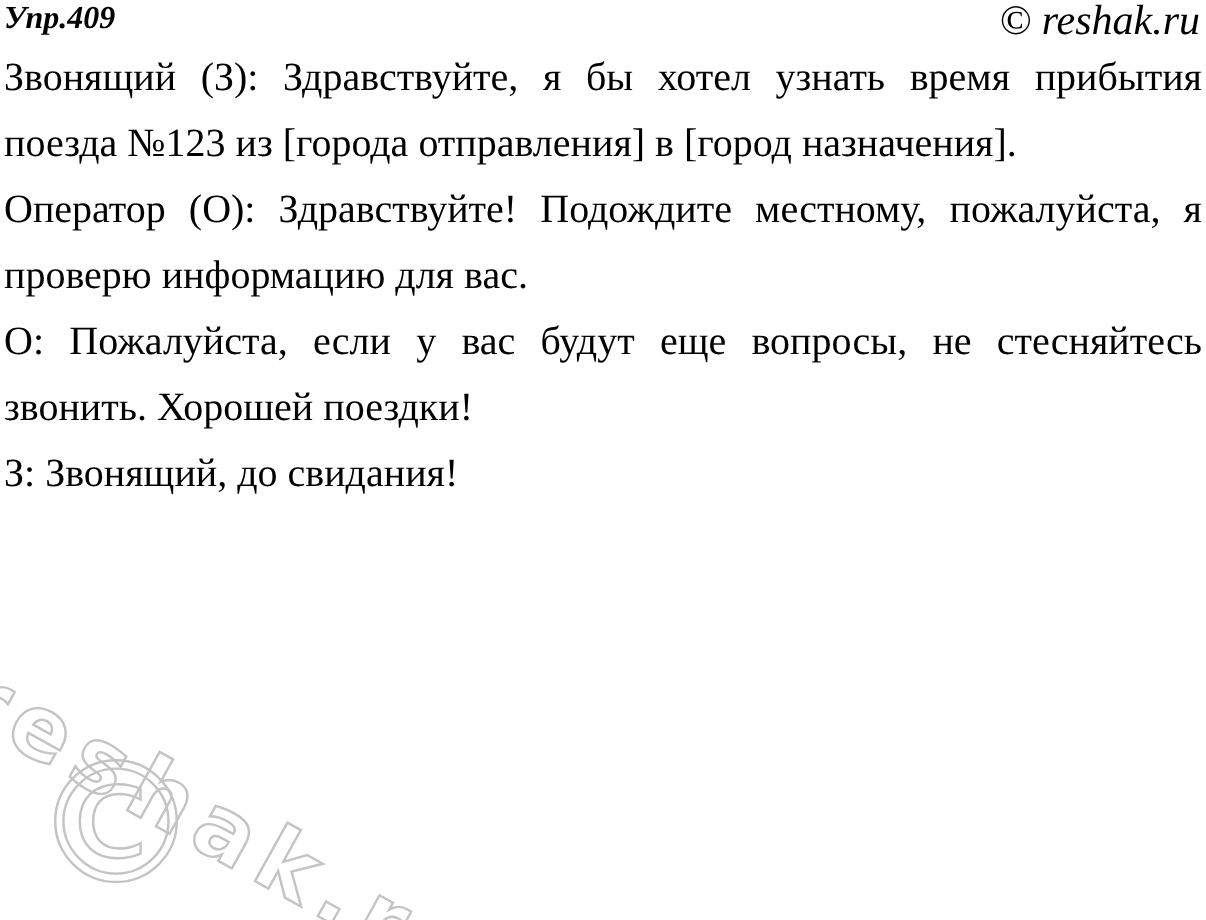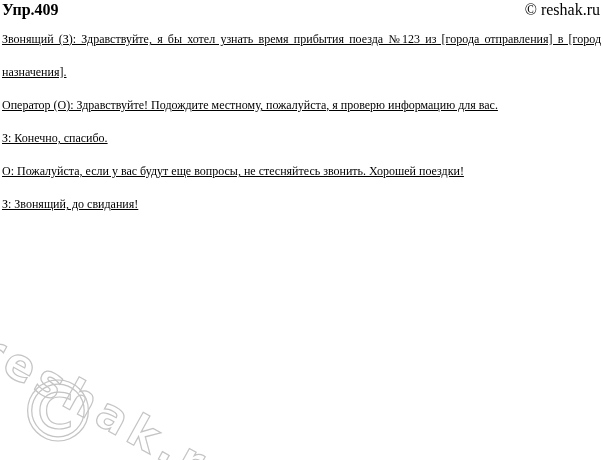--- a/index.html
+++ b/index.html
@@ -16,38 +16,38 @@
     font-family: "Liberation Serif", "DejaVu Serif", serif;
     color: #000000;
   }
   .header {
     display: flex;
     justify-content: space-between;
     align-items: flex-start;
     height: 20px;
     padding: 1px 3px 0 2px;
     box-sizing: border-box;
+    font-style: italic;
   }
   .exnum {
     font-weight: bold;
     font-size: 16px;
     line-height: 18px;
   }
   .credit {
-    font-size: 16px;
+    font-size: 21px;
     line-height: 18px;
   }
   .body-text {
     position: relative;
     z-index: 1;
     padding: 3px 2px 0 2px;
-    font-size: 12px;
+    font-size: 20px;
     line-height: 33px;
     text-align: justify;
-    text-decoration: underline;
   }
   .body-text p {
     margin: 0;
   }
   .watermark {
     position: absolute;
     left: 0;
     top: 0;
     width: 100%;
     height: 100%;
@@ -85,21 +85,20 @@
 <div class="page">
 
   <div class="header">
     <span class="exnum">Упр.409</span>
     <span class="credit">© reshak.ru</span>
   </div>
 
   <div class="body-text">
     <p>Звонящий (З): Здравствуйте, я бы хотел узнать время прибытия поезда №123 из [города отправления] в [город назначения].</p>
     <p>Оператор (О): Здравствуйте! Подождите местному, пожалуйста, я проверю информацию для вас.</p>
-    <p>З: Конечно, спасибо.</p>
     <p>О: Пожалуйста, если у вас будут еще вопросы, не стесняйтесь звонить. Хорошей поездки!</p>
     <p>З: Звонящий, до свидания!</p>
   </div>
 
   <div class="watermark" aria-hidden="true">
     <span class="wm-text">reshak.ru</span>
     <span class="wm-copy">©</span>
   </div>
 
 </div>

